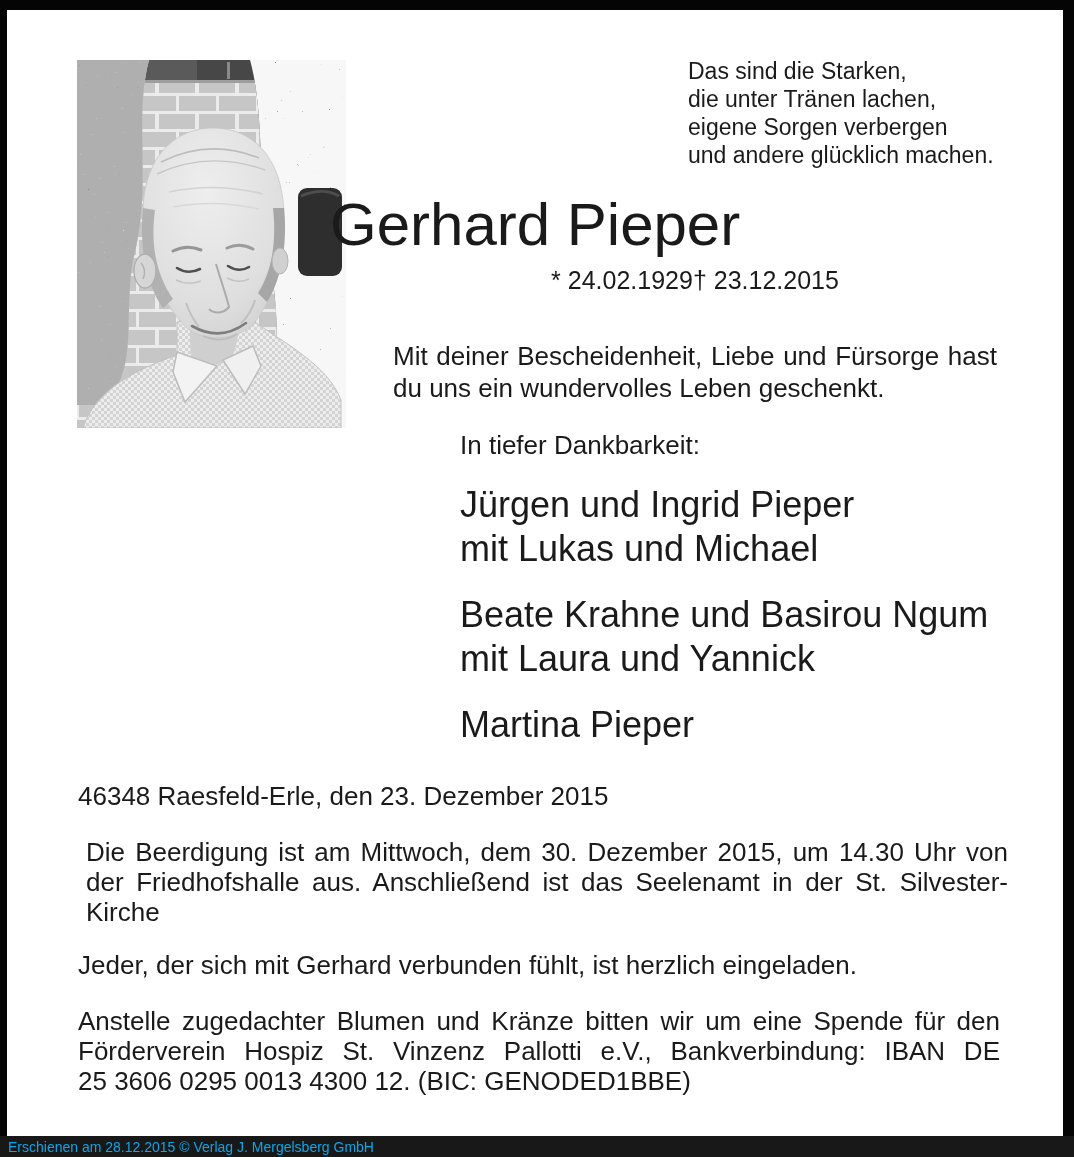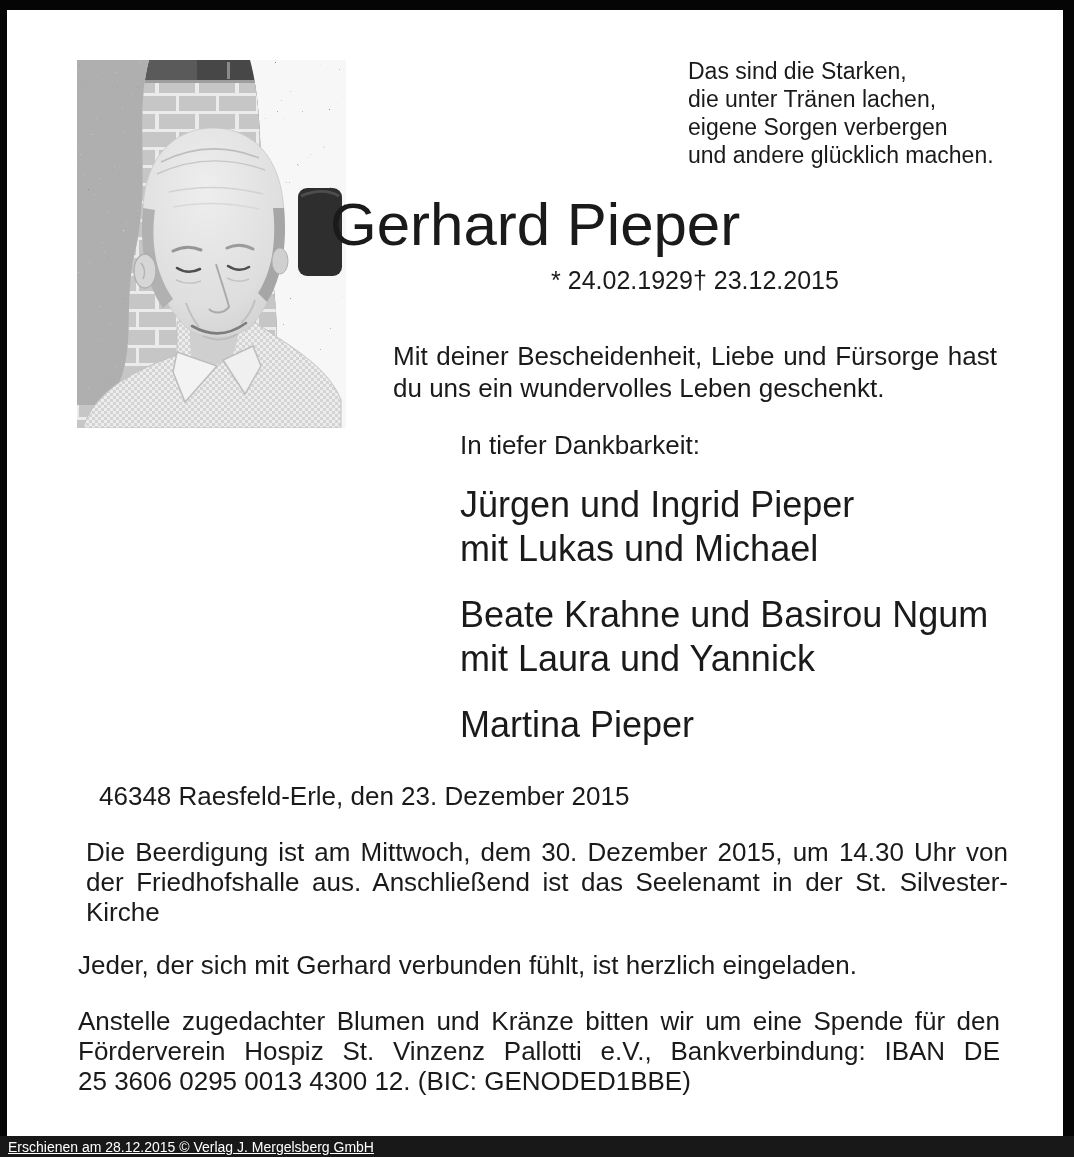--- a/index.html
+++ b/index.html
@@ -60,21 +60,20 @@
     left:460px;top:483px;
     font-size:36px;line-height:44px;
     white-space:nowrap;
   }
   .mourner-group{margin-bottom:22px;}
   .place-date{
     position:absolute;
     left:78px;top:781px;
     font-size:26px;line-height:31px;
     white-space:nowrap;
-    margin-left:21px;
   }
   .funeral{
     position:absolute;
     left:78px;top:837px;width:922px;
     font-size:26px;line-height:30px;margin-left:8px;
   }
   .invitation{
     position:absolute;
     left:78px;top:950px;
     font-size:26px;line-height:31px;
@@ -89,23 +88,22 @@
   .lline{text-align:left;}
   .footer-bar{
     position:absolute;
     left:0;top:1136px;width:1074px;height:21px;
     background:#181818;
   }
   .footer-text{
     position:absolute;
     left:8px;top:1139px;
     font-size:14px;line-height:16px;
-    color:#ffffff;
-    white-space:nowrap;
-    text-decoration:underline;
+    color:#0ea5e9;
+    white-space:nowrap;
   }
 </style>
 </head>
 <body>
 
 <div class="page">
   <div class="card"></div>
 
   <div class="photo">
     <svg viewBox="0 0 269 368" preserveAspectRatio="none">

